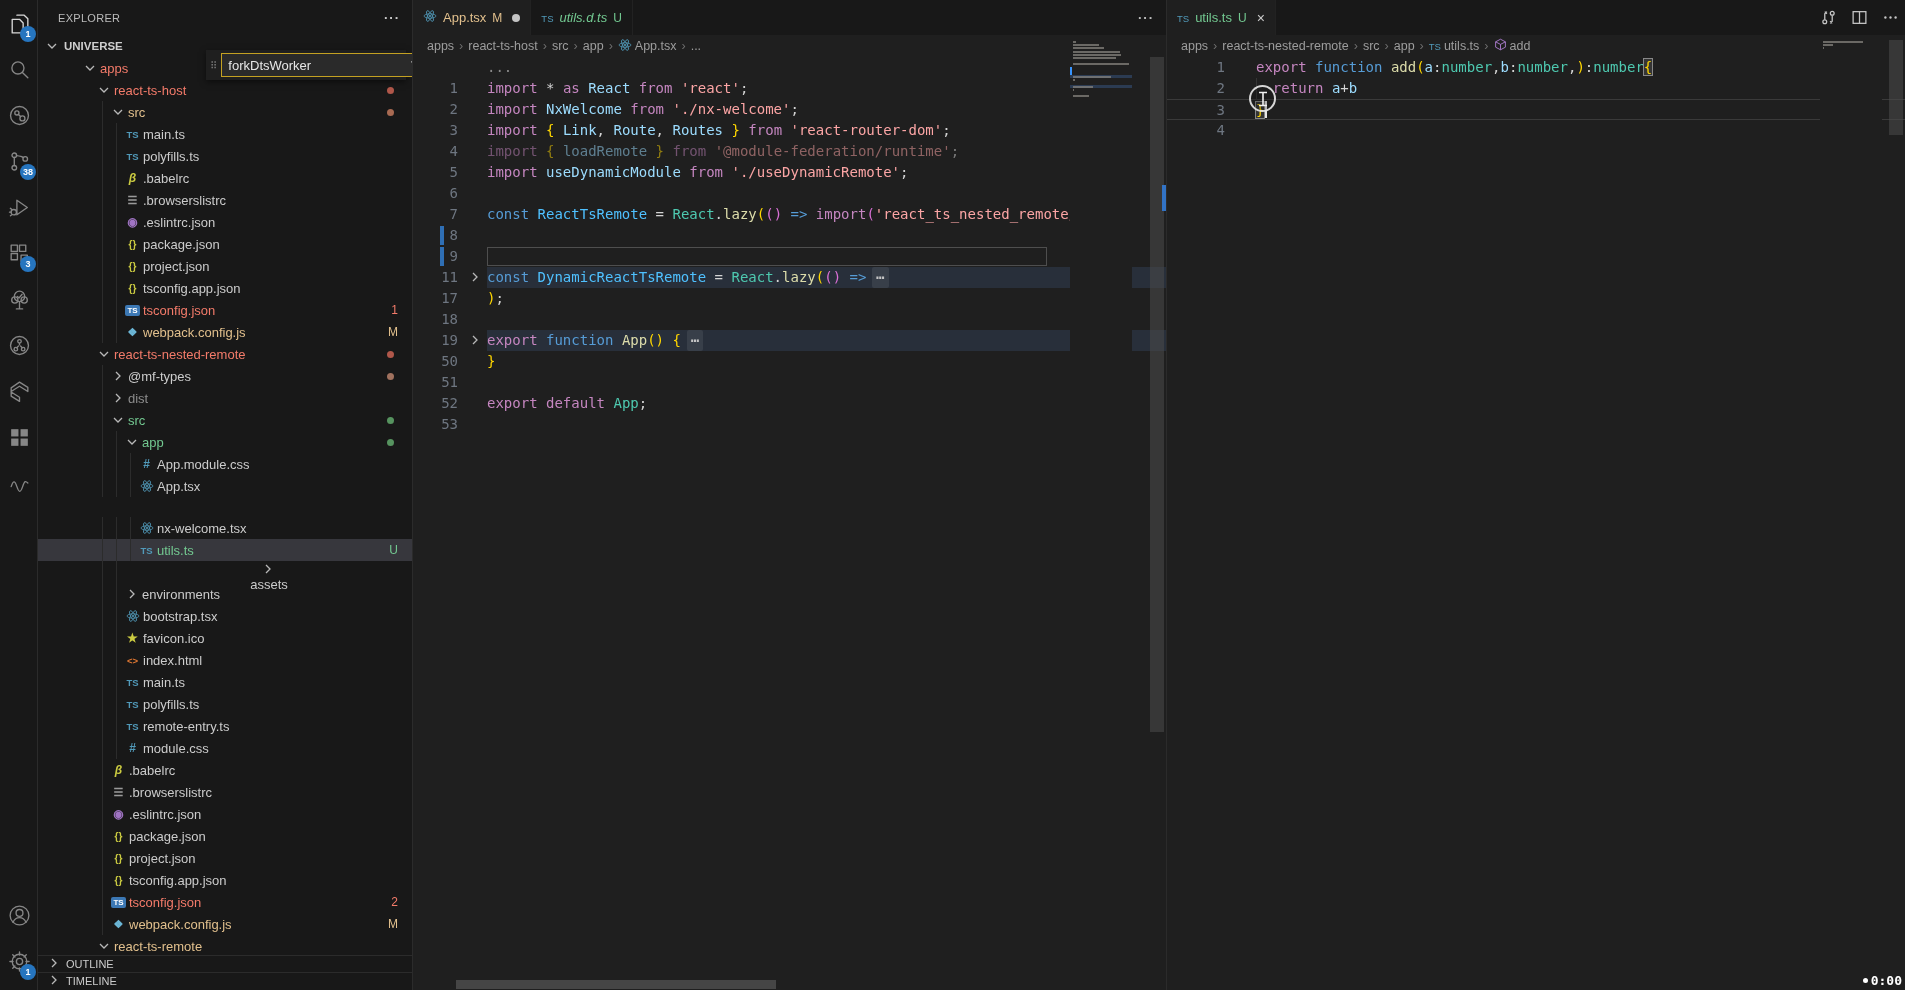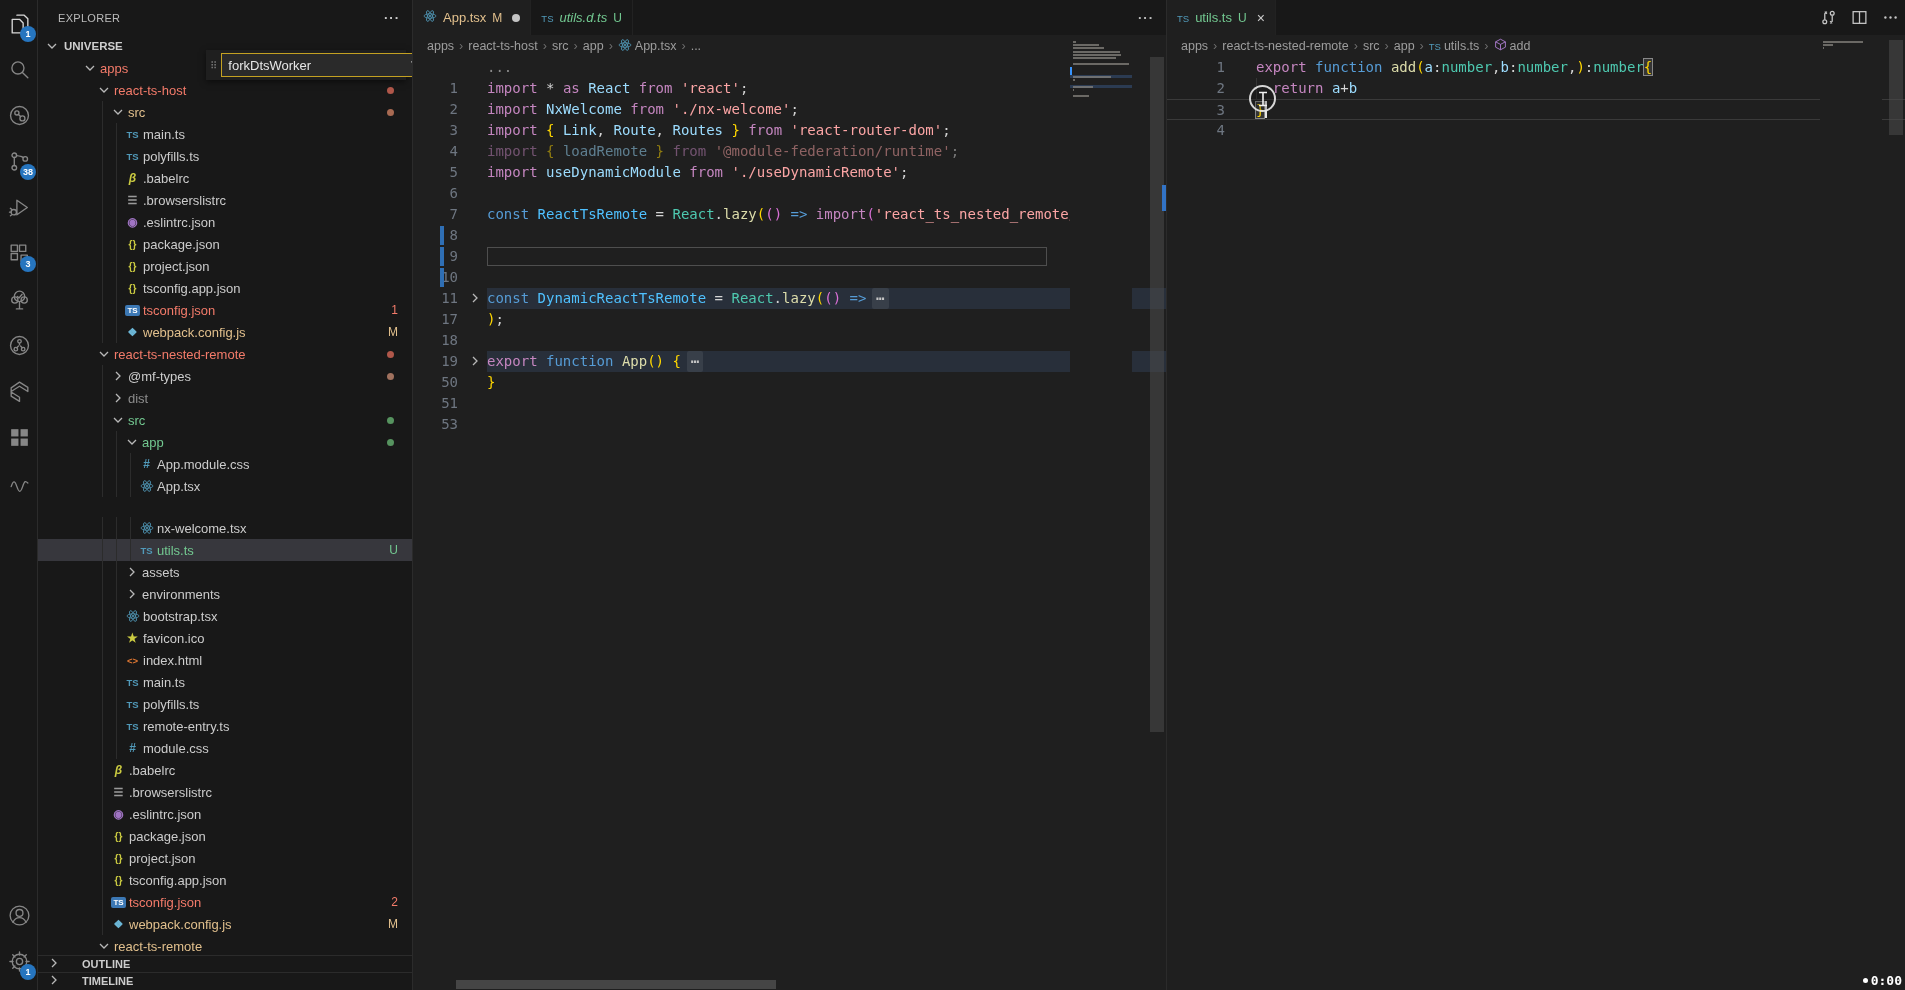--- a/index.html
+++ b/index.html
@@ -24,22 +24,22 @@
   .tree{position:absolute;left:0;top:57px;width:100%;}
   .trow{position:relative;height:22px;display:flex;align-items:center;cursor:pointer;white-space:nowrap;}
   .trow.sel{background:#37373d;}
   .tic{width:17px;height:16px;display:inline-flex;align-items:center;justify-content:center;flex:none;font-weight:bold;}
   .tcv{width:16px;height:16px;flex:none;display:inline-flex;align-items:center;justify-content:center;}
   .tlabel{margin-left:2px;}
   .tbadge{position:absolute;right:14px;font-size:12px;}
   .tdot{position:absolute;right:18px;width:7px;height:7px;border-radius:50%;}
   .guide{position:absolute;top:0;bottom:0;width:1px;background:#2c2c2c;}
   .c-err{color:#f47b6a;} .c-mod{color:#e2c08d;} .c-add{color:#73c991;} .c-ign{color:#8c8c8c;} .c-fg{color:#cccccc;}
-  .sb-foot{position:absolute;left:0;width:100%;height:17px;display:flex;align-items:center;font-weight:bold;font-size:11px;color:#cccccc;
-           border-top:1px solid #2b2b2b;padding-left:8px;gap:20px;}
+  .sb-foot{position:absolute;left:0;width:100%;height:17px;display:flex;align-items:center;font-weight:normal;font-size:11px;color:#cccccc;
+           border-top:1px solid #2b2b2b;padding-left:8px;gap:4px;}
   
   .findw{position:absolute;left:168px;top:50px;width:200px;height:30px;background:#1f1f1f;box-shadow:0 2px 6px rgba(0,0,0,.5);
          display:flex;align-items:center;padding:0 4px;gap:4px;z-index:5;}
   .findgrip{color:#7a7a7a;font-size:10px;}
   .findbox{flex:1;height:24px;background:#2a2a2a;border:1px solid #c4a122;display:flex;align-items:center;padding:0 2px 0 6px;gap:2px;}
   .findbox input{flex:1;min-width:20px;background:transparent;border:none;outline:none;color:#e6e6e6;font-size:13px;font-family:"Liberation Sans",sans-serif;padding:0;}
   .fbtn{width:20px;height:20px;display:flex;align-items:center;justify-content:center;border-radius:3px;flex:none;cursor:pointer;}
   
   .group{position:absolute;top:0;height:990px;background:#1f1f1f;overflow:hidden;}
   .g1{left:413px;width:754px;border-right:1px solid #2b2b2b;}
@@ -457,21 +457,21 @@
         <div class="trow sel" style="padding-left: 100px;">
           <span class="guide" style="left: 64px;"></span>
           <span class="guide" style="left: 78px;"></span>
           <span class="guide" style="left: 92px;"></span>
           <span class="tic">
             <span style="color:#519aba;font-size:9.5px;">TS</span>
           </span>
           <span class="tlabel c-add">utils.ts</span>
           <span class="tbadge" style="color: rgb(115, 201, 145);">U</span>
         </div>
-        <div class="trow" style="padding-left: 86px;">
+        <div class="trow" style="padding-left: 86px; flex-direction: column;">
           <span class="guide" style="left: 64px;"></span>
           <span class="guide" style="left: 78px;"></span>
           <span class="tcv">
             <svg width="16" height="16" viewBox="0 0 16 16">
               <path d="M6 4l4 4-4 4" stroke="#b8b8b8" stroke-width="1.3" fill="none"></path>
             </svg>
           </span>
           <span class="tlabel c-fg">assets</span>
         </div>
         <div class="trow" style="padding-left: 86px;">
@@ -688,31 +688,31 @@
         <div class="cl"><span class="ctext"><span class="tk-dim">...</span></span></div>
         <div class="cl"><span class="ln">1</span><span class="ctext"><span class="tk-kw">import </span><span class="tk-fg">* </span><span class="tk-kw">as </span><span class="tk-var">React </span><span class="tk-kw">from </span><span class="tk-str">'react'</span><span class="tk-fg">;</span></span></div>
         <div class="cl"><span class="ln">2</span><span class="ctext"><span class="tk-kw">import </span><span class="tk-var">NxWelcome </span><span class="tk-kw">from </span><span class="tk-str">'./nx-welcome'</span><span class="tk-fg">;</span></span></div>
         <div class="cl"><span class="ln">3</span><span class="ctext"><span class="tk-kw">import </span><span class="tk-y">{ </span><span class="tk-var">Link</span><span class="tk-fg">, </span><span class="tk-var">Route</span><span class="tk-fg">, </span><span class="tk-var">Routes</span><span class="tk-y"> } </span><span class="tk-kw">from </span><span class="tk-str">'react-router-dom'</span><span class="tk-fg">;</span></span></div>
         <div class="cl dim"><span class="ln">4</span><span class="ctext"><span class="tk-kw">import </span><span class="tk-y">{ </span><span class="tk-var">loadRemote</span><span class="tk-y"> } </span><span class="tk-kw">from </span><span class="tk-str">'@module-federation/runtime'</span><span class="tk-fg">;</span></span></div>
         <div class="cl"><span class="ln">5</span><span class="ctext"><span class="tk-kw">import </span><span class="tk-var">useDynamicModule </span><span class="tk-kw">from </span><span class="tk-str">'./useDynamicRemote'</span><span class="tk-fg">;</span></span></div>
         <div class="cl"><span class="ln">6</span><span class="ctext"></span></div>
         <div class="cl"><span class="ln">7</span><span class="ctext"><span class="tk-blue">const </span><span class="tk-cvar">ReactTsRemote</span><span class="tk-fg"> = </span><span class="tk-type">React</span><span class="tk-fg">.</span><span class="tk-fn">lazy</span><span class="tk-y">(</span><span class="tk-pink">()</span><span class="tk-fg"> </span><span class="tk-blue">=&gt; </span><span class="tk-kw">import</span><span class="tk-pink">(</span><span class="tk-str">'react_ts_nested_remote/</span></span></div>
         <div class="cl"><span class="ln">8</span><span class="chg"></span><span class="ctext"></span></div>
         <div class="cl"><span class="ln">9</span><span class="chg"></span><span class="ebox"></span><span class="ctext"></span></div>
-        <div class="cl"><span class="ln">10</span><span class="chg"></span><span class="ctext"></span></div>
         <div class="cl hl"><span class="ln">11</span><span class="fcv"><svg width="16" height="16" viewBox="0 0 16 16">
               <path d="M6 4l4 4-4 4" stroke="#b8b8b8" stroke-width="1.3" fill="none"></path>
             </svg></span><span class="ctext"><span class="tk-blue">const </span><span class="tk-cvar">DynamicReactTsRemote</span><span class="tk-fg"> = </span><span class="tk-type">React</span><span class="tk-fg">.</span><span class="tk-fn">lazy</span><span class="tk-y">(</span><span class="tk-pink">()</span><span class="tk-fg"> </span><span class="tk-blue">=&gt;</span><span class="foldchip">⋯</span></span></div>
         <div class="cl"><span class="ln">17</span><span class="ctext"><span class="tk-y">)</span><span class="tk-fg">;</span></span></div>
         <div class="cl"><span class="ln">18</span><span class="ctext"></span></div>
         <div class="cl hl"><span class="ln">19</span><span class="fcv"><svg width="16" height="16" viewBox="0 0 16 16">
               <path d="M6 4l4 4-4 4" stroke="#b8b8b8" stroke-width="1.3" fill="none"></path>
             </svg></span><span class="ctext"><span class="tk-kw">export </span><span class="tk-blue">function </span><span class="tk-fn">App</span><span class="tk-y">()</span><span class="tk-y"> {</span><span class="foldchip">⋯</span></span></div>
         <div class="cl"><span class="ln">50</span><span class="ctext"><span class="tk-y">}</span></span></div>
         <div class="cl"><span class="ln">51</span><span class="ctext"></span></div>
+        <div class="cl"><span class="ln">52</span><span class="ctext"><span class="tk-kw">export </span><span class="tk-kw">default </span><span class="tk-type">App</span><span class="tk-fg">;</span></span></div>
         <div class="cl"><span class="ln">53</span><span class="ctext"></span></div>
       </div>
     <div class="minimap" id="mm1" style="left:657px;">
         <div class="mm-bar" style="top: 6px; left: 3px; width: 2.55px;"></div>
         <div class="mm-bar" style="top: 9.2px; left: 3px; width: 26.35px;"></div>
         <div class="mm-bar" style="top: 12.4px; left: 3px; width: 31.45px;"></div>
         <div class="mm-bar" style="top: 15.6px; left: 3px; width: 46.75px;"></div>
         <div class="mm-bar" style="top: 18.8px; left: 3px; width: 47.6px;"></div>
         <div class="mm-bar" style="top: 22px; left: 3px; width: 42.5px;"></div>
         <div class="mm-bar" style="top: 28.4px; left: 3px; width: 56px;"></div>

